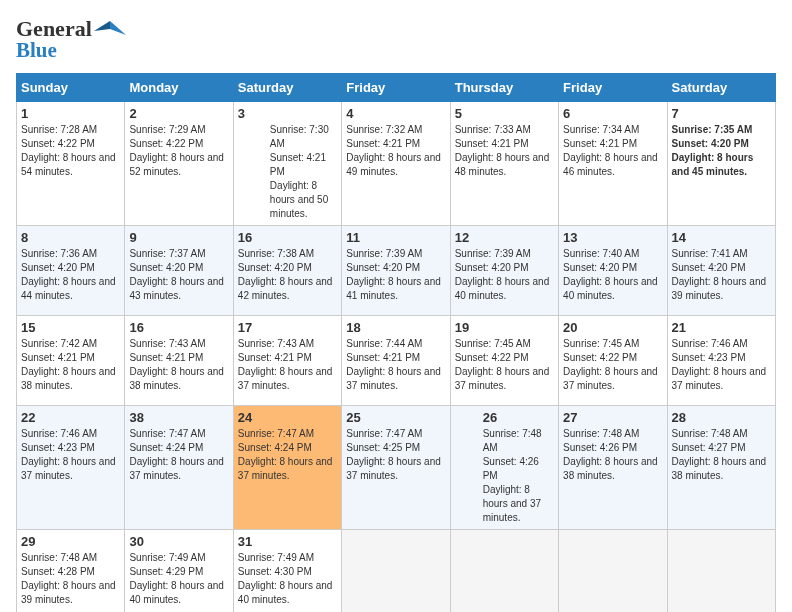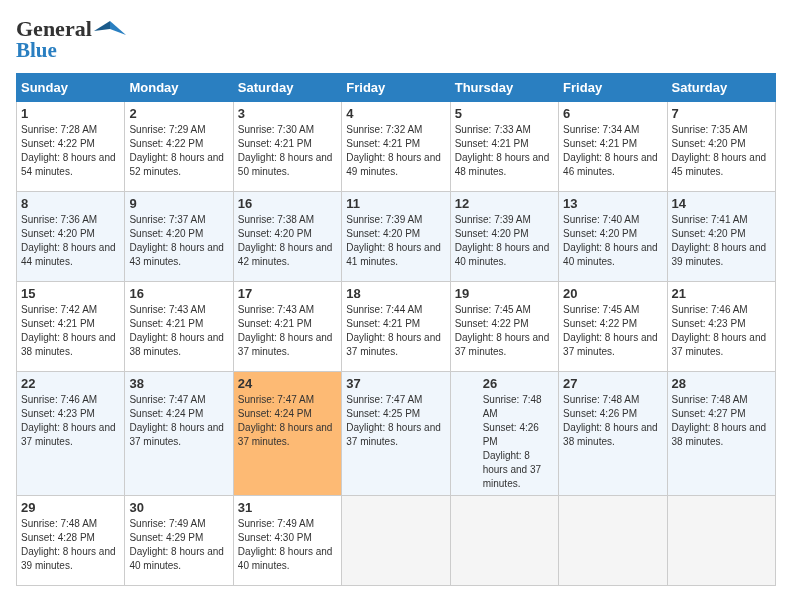--- a/index.html
+++ b/index.html
@@ -123,21 +123,21 @@
 Daylight: 8 hours and 54 minutes.</div>
         </td>
         <td>
           <span class="day-num">2</span>
           <div class="day-info" style="white-space: pre-line;">Sunrise: 7:29 AM
 Sunset: 4:22 PM
 Daylight: 8 hours and 52 minutes.</div>
         </td>
         <td>
           <span class="day-num">3</span>
-          <div class="day-info" style="white-space: pre-line;">Sunrise: 7:30 AM
+          <div class="day-info" style="white-space: pre-line; margin-left: 32px;">Sunrise: 7:30 AM
 Sunset: 4:21 PM
 Daylight: 8 hours and 50 minutes.</div>
         </td>
         <td>
           <span class="day-num">4</span>
           <div class="day-info" style="white-space: pre-line;">Sunrise: 7:32 AM
 Sunset: 4:21 PM
 Daylight: 8 hours and 49 minutes.</div>
         </td>
         <td>
@@ -147,21 +147,21 @@
 Daylight: 8 hours and 48 minutes.</div>
         </td>
         <td>
           <span class="day-num">6</span>
           <div class="day-info" style="white-space: pre-line;">Sunrise: 7:34 AM
 Sunset: 4:21 PM
 Daylight: 8 hours and 46 minutes.</div>
         </td>
         <td>
           <span class="day-num">7</span>
-          <div class="day-info" style="white-space: pre-line;">Sunrise: 7:35 AM
+          <div class="day-info" style="white-space: pre-line; font-weight: bold;">Sunrise: 7:35 AM
 Sunset: 4:20 PM
 Daylight: 8 hours and 45 minutes.</div>
         </td>
       </tr>
       <tr>
         <td style="background: rgb(240, 246, 252);">
           <span class="day-num">8</span>
           <div class="day-info" style="white-space: pre-line;">Sunrise: 7:36 AM
 Sunset: 4:20 PM
 Daylight: 8 hours and 44 minutes.</div>
@@ -260,21 +260,21 @@
 Sunset: 4:24 PM
 Daylight: 8 hours and 37 minutes.</div>
         </td>
         <td style="background: #fdba74;">
           <span class="day-num">24</span>
           <div class="day-info" style="white-space: pre-line;">Sunrise: 7:47 AM
 Sunset: 4:24 PM
 Daylight: 8 hours and 37 minutes.</div>
         </td>
         <td style="background: rgb(240, 246, 252);">
-          <span class="day-num">37</span>
+          <span class="day-num">25</span>
           <div class="day-info" style="white-space: pre-line;">Sunrise: 7:47 AM
 Sunset: 4:25 PM
 Daylight: 8 hours and 37 minutes.</div>
         </td>
         <td style="background: rgb(240, 246, 252); padding-left: 32px;">
           <span class="day-num">26</span>
           <div class="day-info" style="white-space: pre-line;">Sunrise: 7:48 AM
 Sunset: 4:26 PM
 Daylight: 8 hours and 37 minutes.</div>
         </td>

